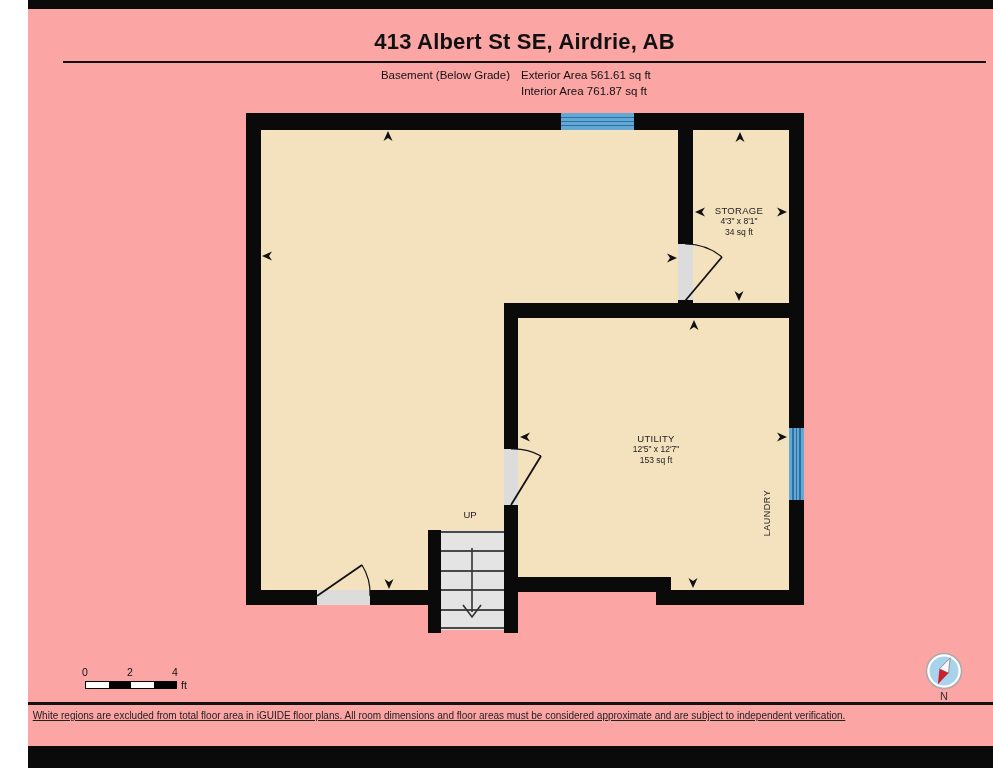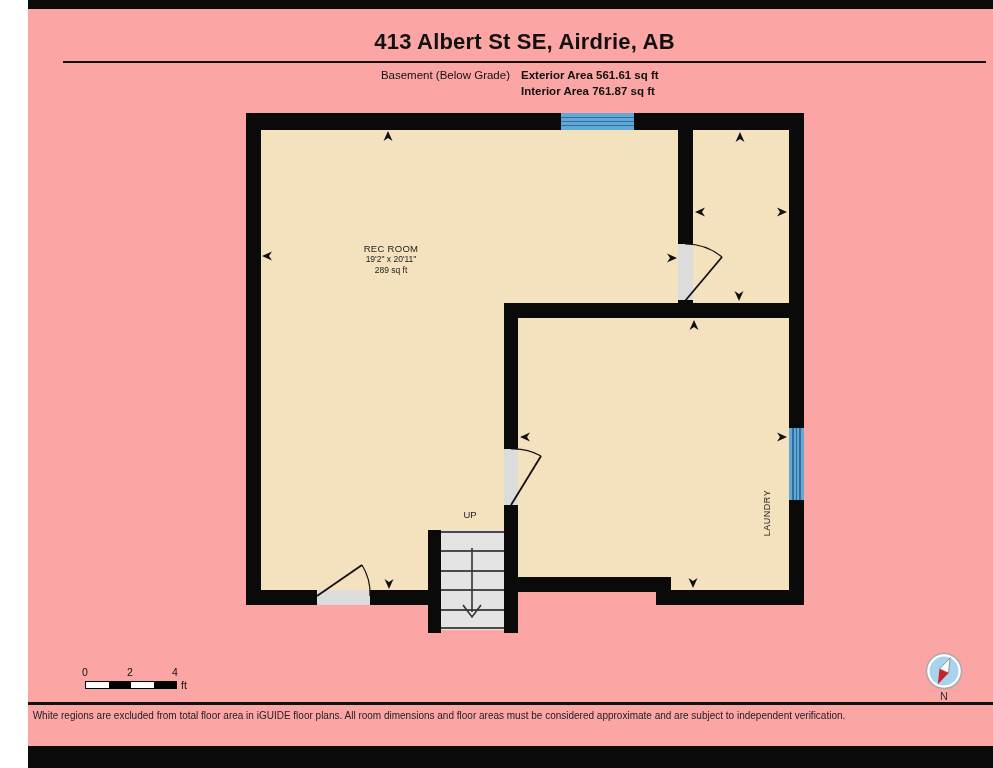--- a/index.html
+++ b/index.html
@@ -8,21 +8,21 @@
   }
   *{margin:0;padding:0;box-sizing:border-box;}
   html,body{width:993px;height:768px;background:#fff;overflow:hidden;
     font-family:"Liberation Sans","DejaVu Sans",sans-serif;color:#111;}
   .page{position:relative;width:993px;height:768px;background:#fca5a5;margin-left:28px;}
   .abs{position:absolute;}
   .bar{position:absolute;left:0;width:993px;background:var(--wall);}
   .title{position:absolute;left:0;top:29px;width:993px;text-align:center;
     font-size:22px;font-weight:bold;letter-spacing:.2px;}
   .hrule{position:absolute;left:35px;top:61px;width:923px;height:2px;background:#111;}
-  .subhead{font-size:11.5px;color:#111;font-weight:bold;}
+  .subhead{font-size:11.5px;color:#111;}
   .floorlabel{position:absolute;left:230px;top:69px;width:252px;text-align:right;font-weight:normal;}
   .areaext{position:absolute;left:493px;top:69px;}
   .areaint{position:absolute;left:493px;top:85px;}
   .floor{position:absolute;background:var(--floor);}
   .wall{position:absolute;background:var(--wall);}
   .gap{position:absolute;background:var(--door_opening);}
   .window{position:absolute;background:var(--window);}
   .wl{position:absolute;background:var(--window_line);}
   .stairs{position:absolute;left:413px;top:530px;width:63px;height:100px;background:var(--stair_tread);}
   .tread{position:absolute;left:0;width:63px;height:1.6px;background:#4a4a4a;}
@@ -34,21 +34,21 @@
     letter-spacing:.5px;color:#222;transform:rotate(-90deg);}
   .overlay{position:absolute;left:0;top:0;pointer-events:none;}
   .scalenum{position:absolute;font-size:10.5px;color:#111;width:16px;text-align:center;top:666px;}
   .scalebar{position:absolute;left:57px;top:681px;width:92px;height:8px;border:1px solid #000;
     display:flex;background:#fff;}
   .scalebar .seg{flex:1 1 auto;height:100%;}
   .seg.b{background:#000;} .seg.w{background:#fff;}
   .ftunit{position:absolute;left:153px;top:679px;font-size:10.5px;}
   .prepared{position:absolute;left:0;top:675px;width:993px;text-align:center;font-size:11px;color:#222;}
   .frule{position:absolute;left:0;top:702px;width:993px;height:3px;background:#111;}
-  .disclaimer{position:absolute;left:0;top:710px;width:822px;text-align:center;font-size:10px;color:#222;}
+  .disclaimer{position:absolute;left:0;top:710px;width:822px;text-align:center;font-size:10px;color:#222;text-decoration:underline;}
   .compass{position:absolute;left:893px;top:648px;width:46px;height:46px;}
   .nlabel{position:absolute;left:905px;top:690px;width:22px;text-align:center;font-size:11px;color:#333;}
 </style>
 </head>
 <body>
 
 <div class="page">
 
   <div class="bar" style="top:0;height:9px;"></div>
 
@@ -138,24 +138,29 @@
       </g>
 
       <g fill="#111">
         <polygon points="666,320 661.5,330 666,327 670.5,330"></polygon>
         <polygon points="492,437 502,432.5 499,437 502,441.5"></polygon>
         <polygon points="759,437 749,432.5 752,437 749,441.5"></polygon>
         <polygon points="665,588 660.5,578 665,581 669.5,578"></polygon>
       </g>
     </svg>
 
-    <div class="roomlabel" style="left:303px;top:243px;width:120px;">
-      <div class="rname">REC ROOM</div>
-      <div class="rdim">19'2" x 20'11"</div>
-      <div class="rarea">289 sq ft</div>
+    <div class="roomlabel" style="left:661px;top:205px;width:100px;">
+      <div class="rname">STORAGE</div>
+      <div class="rdim">4'3" x 8'1"</div>
+      <div class="rarea">34 sq ft</div>
+    </div>
+    <div class="roomlabel" style="left:568px;top:433px;width:120px;">
+      <div class="rname">UTILITY</div>
+      <div class="rdim">12'5" x 12'7"</div>
+      <div class="rarea">153 sq ft</div>
     </div>
     <div class="uplabel">UP</div>
     <div class="laundry">LAUNDRY</div>
   </div>
 
   <div>
     <div class="scalenum" style="left:49px;">0</div>
     <div class="scalenum" style="left:94px;">2</div>
     <div class="scalenum" style="left:139px;">4</div>
     <div class="scalebar">

